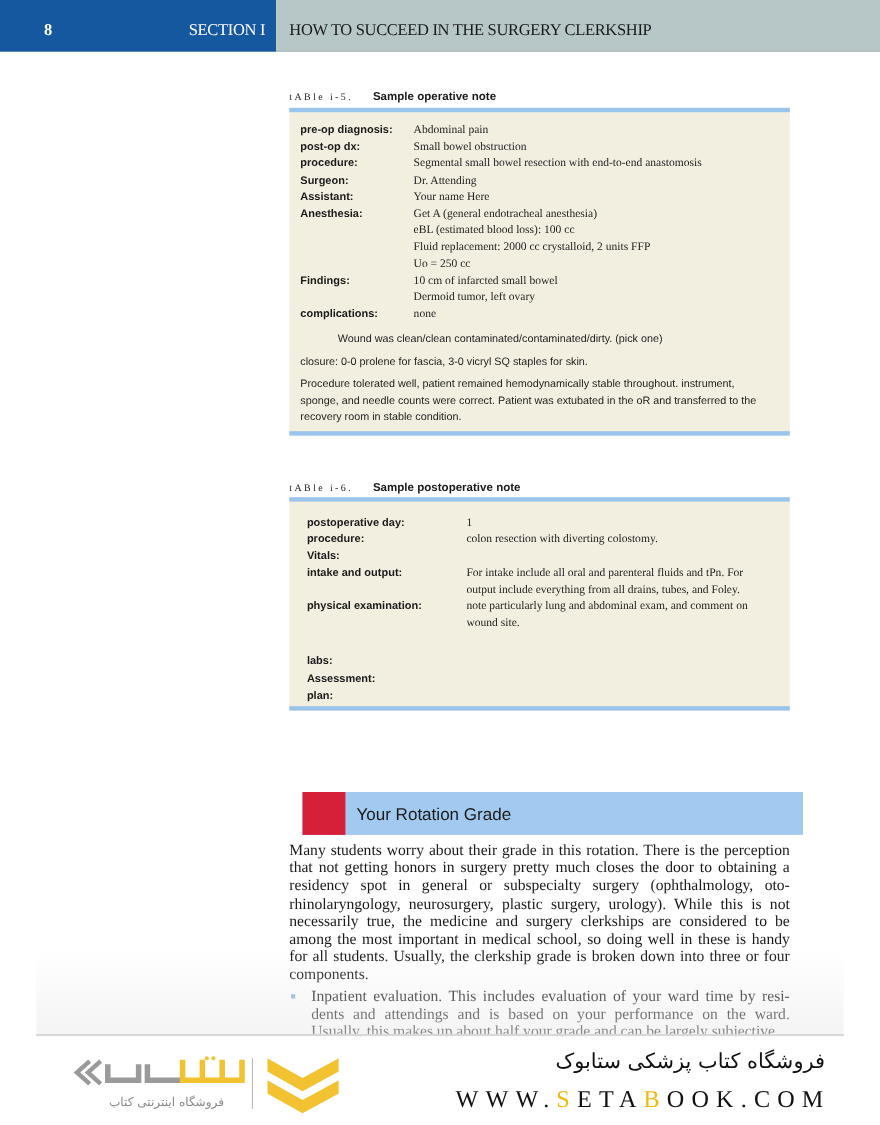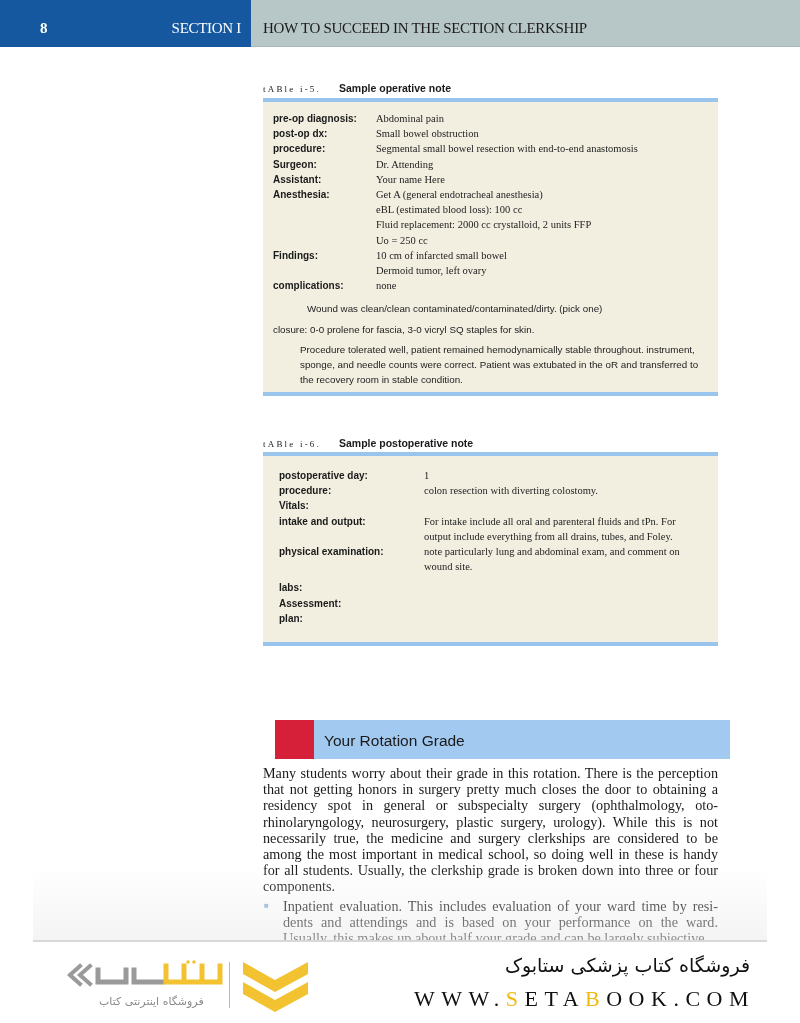--- a/index.html
+++ b/index.html
@@ -19,21 +19,21 @@
     .tbl-num { font-family: "Liberation Serif", serif; font-size: 9px; letter-spacing: 2.2px; color: #222; width: 76px; }
     .tbl-name { font-family: "Liberation Sans", "DejaVu Sans", sans-serif; font-weight: bold; font-size: 10.5px; color: #1a1a1a; }
     .tbl-box { position: absolute; left: 263px; width: 455px; background: #f2efe1; border-top: 4px solid #99c4ec; border-bottom: 4px solid #99c4ec; }
 
     .op-rows { padding: 9px 0 0 10px; }
     .op-row { display: flex; font-size: 10px; line-height: 15.2px; }
     .op-label { width: 103px; font-family: "Liberation Sans", sans-serif; font-weight: bold; font-size: 10px; color: #1a1a1a; }
     .op-val { flex: 1; font-family: "Liberation Serif", serif; font-size: 10.5px; color: #222; }
     .op-para { padding: 5px 14px 0 10px; font-family: "Liberation Sans", sans-serif; font-size: 9.8px; line-height: 15.2px; color: #222; }
     .op-para.first { padding-top: 8px; padding-left: 44px; }
-    .op-para.last { padding-bottom: 6px; margin-left: 27px; }
+    .op-para.last { padding-bottom: 6px; }
 
     .po-rows { padding: 12px 0 10px 16px; }
     .po-row { display: flex; font-size: 10px; line-height: 15.2px; }
     .po-label { width: 145px; font-family: "Liberation Sans", sans-serif; font-weight: bold; font-size: 10px; color: #1a1a1a; }
     .po-val { flex: 1; font-family: "Liberation Serif", serif; font-size: 10.5px; color: #222; padding-right: 18px; }
 
     
     .section-heading { position: absolute; left: 275px; top: 720px; width: 455px; height: 39px; display: flex; background: #a2c9ef; }
     .sh-marker { width: 39px; height: 39px; background: #d6203a; }
     .sh-title { padding-left: 10px; line-height: 41px; font-family: "Liberation Sans", "DejaVu Sans", sans-serif; font-size: 15.5px; color: #1a1a1a; }
@@ -61,21 +61,21 @@
   </style>
 </head>
 <body>
 
 <div class="running-header">
   <div class="rh-left">
     <span class="rh-page">8</span>
     <span class="rh-section">SECTION I</span>
   </div>
   <div class="rh-right">
-    <span class="rh-title">HOW TO SUCCEED IN THE SECTION CLERKSHIP</span>
+    <span class="rh-title">HOW TO SUCCEED IN THE SURGERY CLERKSHIP</span>
   </div>
 </div>
 
 <div class="tbl-caption" style="top:82px;">
   <span class="tbl-num">tABle i-5.</span>
   <span class="tbl-name">Sample operative note</span>
 </div>
 <div class="tbl-box" style="top:98px; height:298px;">
   <div class="op-rows">
     <div class="op-row">
@@ -147,21 +147,21 @@
         <span class="po-val">colon resection with diverting colostomy.</span>
       </div>
     <div class="po-row">
         <span class="po-label">Vitals:</span>
         <span class="po-val"></span>
       </div>
     <div class="po-row">
         <span class="po-label">intake and output:</span>
         <span class="po-val">For intake include all oral and parenteral fluids and tPn. For output include everything from all drains, tubes, and Foley.</span>
       </div>
-    <div class="po-row" style="margin-bottom:6px;justify-content:space-between;">
+    <div class="po-row" style="margin-bottom:20px;justify-content:space-between;">
         <span class="po-label">physical examination:</span>
         <span class="po-val">note particularly lung and abdominal exam, and comment on wound site.</span>
       </div>
     <div class="po-row">
         <span class="po-label">labs:</span>
         <span class="po-val"></span>
       </div>
     <div class="po-row">
         <span class="po-label">Assessment:</span>
         <span class="po-val"></span>

